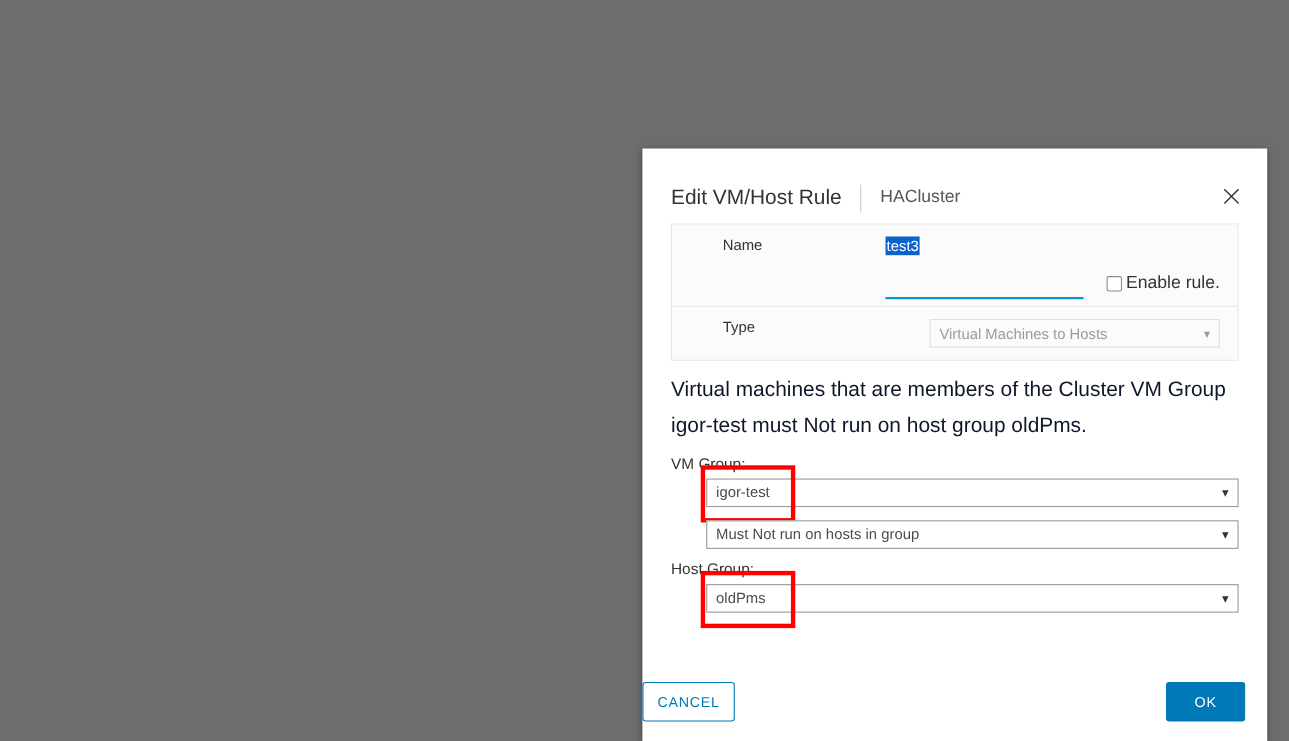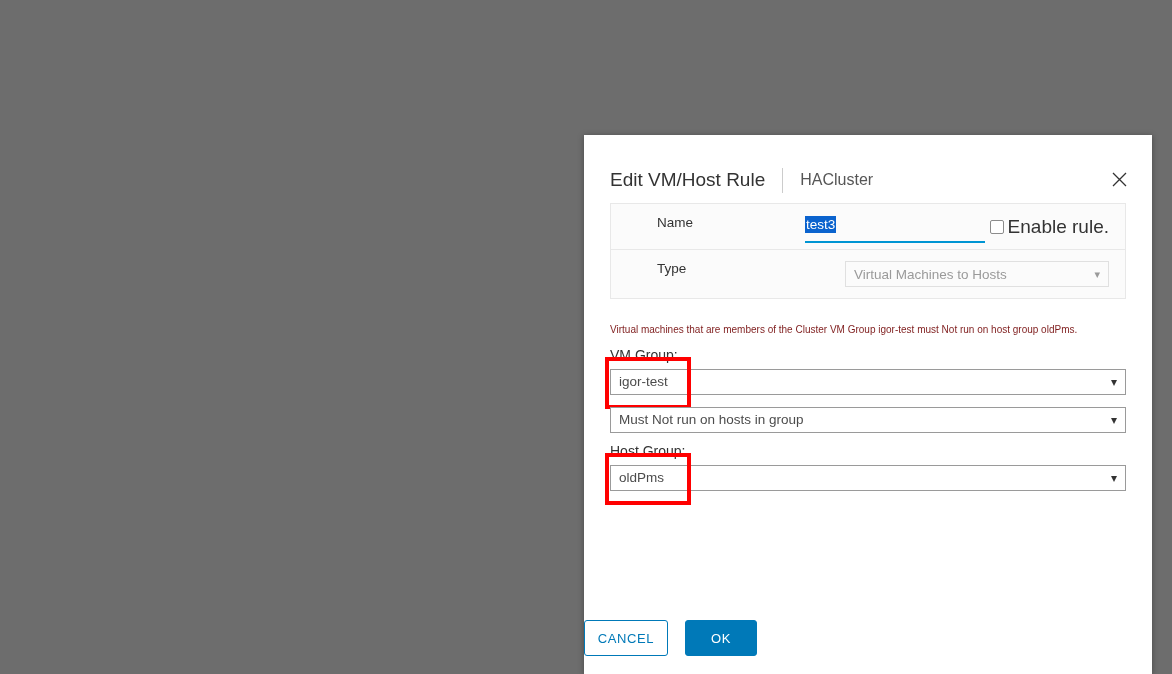--- a/index.html
+++ b/index.html
@@ -301,21 +301,21 @@
     background: #0b63ce; color: #ffffff;
     font-size: 13.5px;
     padding: 1px 1px 1px 1px;
   }
   .name-underline {
     position: absolute; left: 0; right: -12px; bottom: -5px;
     height: 2px; background: #0095d3;
   }
   .chk-wrap {
     margin-left: auto; display: flex; align-items: center; gap: 4px;
-    font-size: 19px; color: #333333;
+    font-size: 16px; color: #333333; margin-top: 34px;
   }
   .chk {
     width: 14px; height: 14px;
     border: 1px solid #8c8c8c; background: #fff;
     border-radius: 2px; cursor: pointer;
   }
   .type-select {
     margin-left: auto;
     width: 264px; height: 26px;
     border: 1px solid #e0e0e0; background: #fbfbfb;
@@ -324,32 +324,33 @@
     font-size: 13.5px; color: #9a9a9a;
     cursor: not-allowed;
   }
   .type-select .cv { margin-left: auto; color: #9a9a9a; font-size: 11px; }
 
   .desc-label {
     margin-top: 11px;
     font-size: 13.5px; color: #333333;
   }
   .desc-text {
-    margin-top: 22px;
-    font-size: 10px; color: #7f1d1d;
+    margin-top: 10px;
+    font-size: 19px; color: #0f172a;
     line-height: 1.75;
     max-width: 520px;
   }
   .grp-label {
     margin-top: 8px;
     font-size: 14px; color: #333333;
   }
   .select-line {
     position: relative;
     margin-top: 6px;
+    margin-left: 32px;
   }
   .sel {
     width: 100%; height: 26px;
     border: 1px solid #9a9a9a;
     background: #ffffff;
     display: flex; align-items: center;
     padding: 0 8px;
     font-size: 13.5px; color: #4c4c4c;
     cursor: pointer;
   }
@@ -357,21 +358,21 @@
   .hl-box {
     position: absolute;
     border: 4px solid #ff0000;
     pointer-events: none;
   }
   .hl-vm  { left: -5px; top: -12px;  width: 86px; height: 52px; }
   .hl-host{ left: -5px; top: -12px;  width: 86px; height: 52px; }
 
   .modal-footer {
     height: 72px;
-    display: flex; align-items: center; justify-content: flex-start;
+    display: flex; align-items: center; justify-content: space-between;
     gap: 17px;
     padding-right: 20px;
   }
   .btn {
     min-width: 84px; height: 36px;
     display: flex; align-items: center; justify-content: center;
     font-size: 13px; letter-spacing: .6px;
     cursor: pointer;
     border-radius: 3px;
   }

